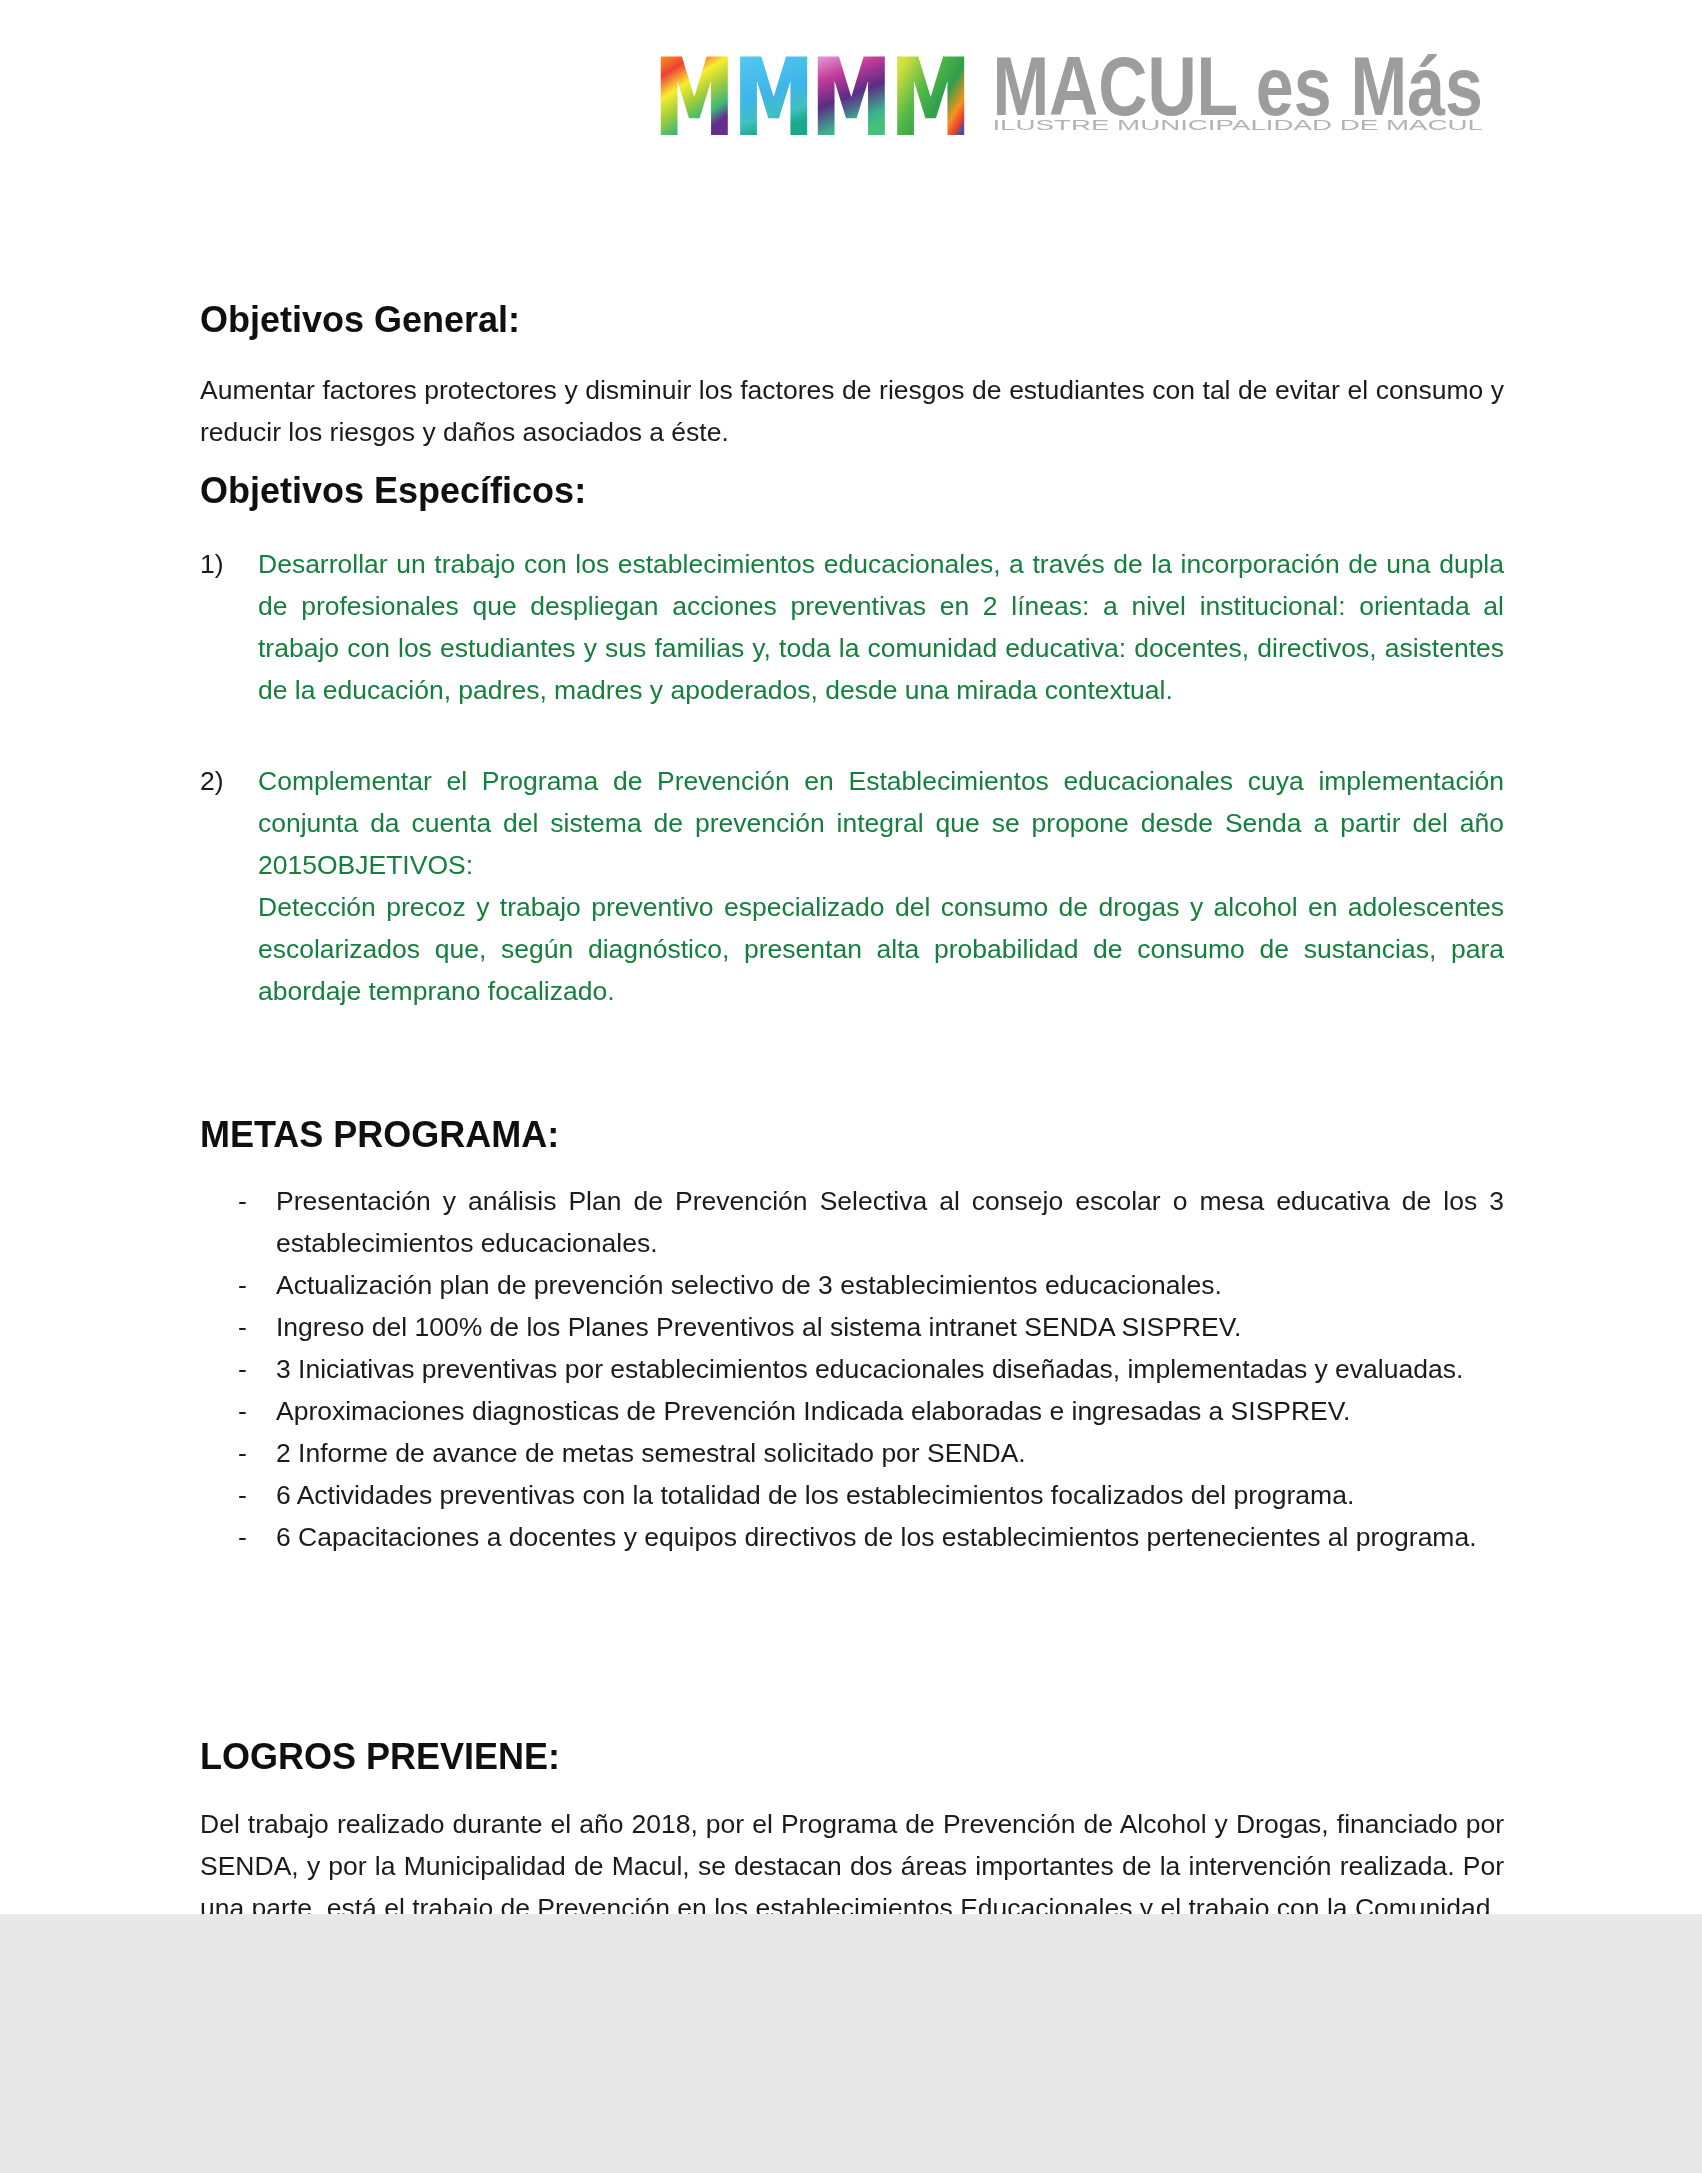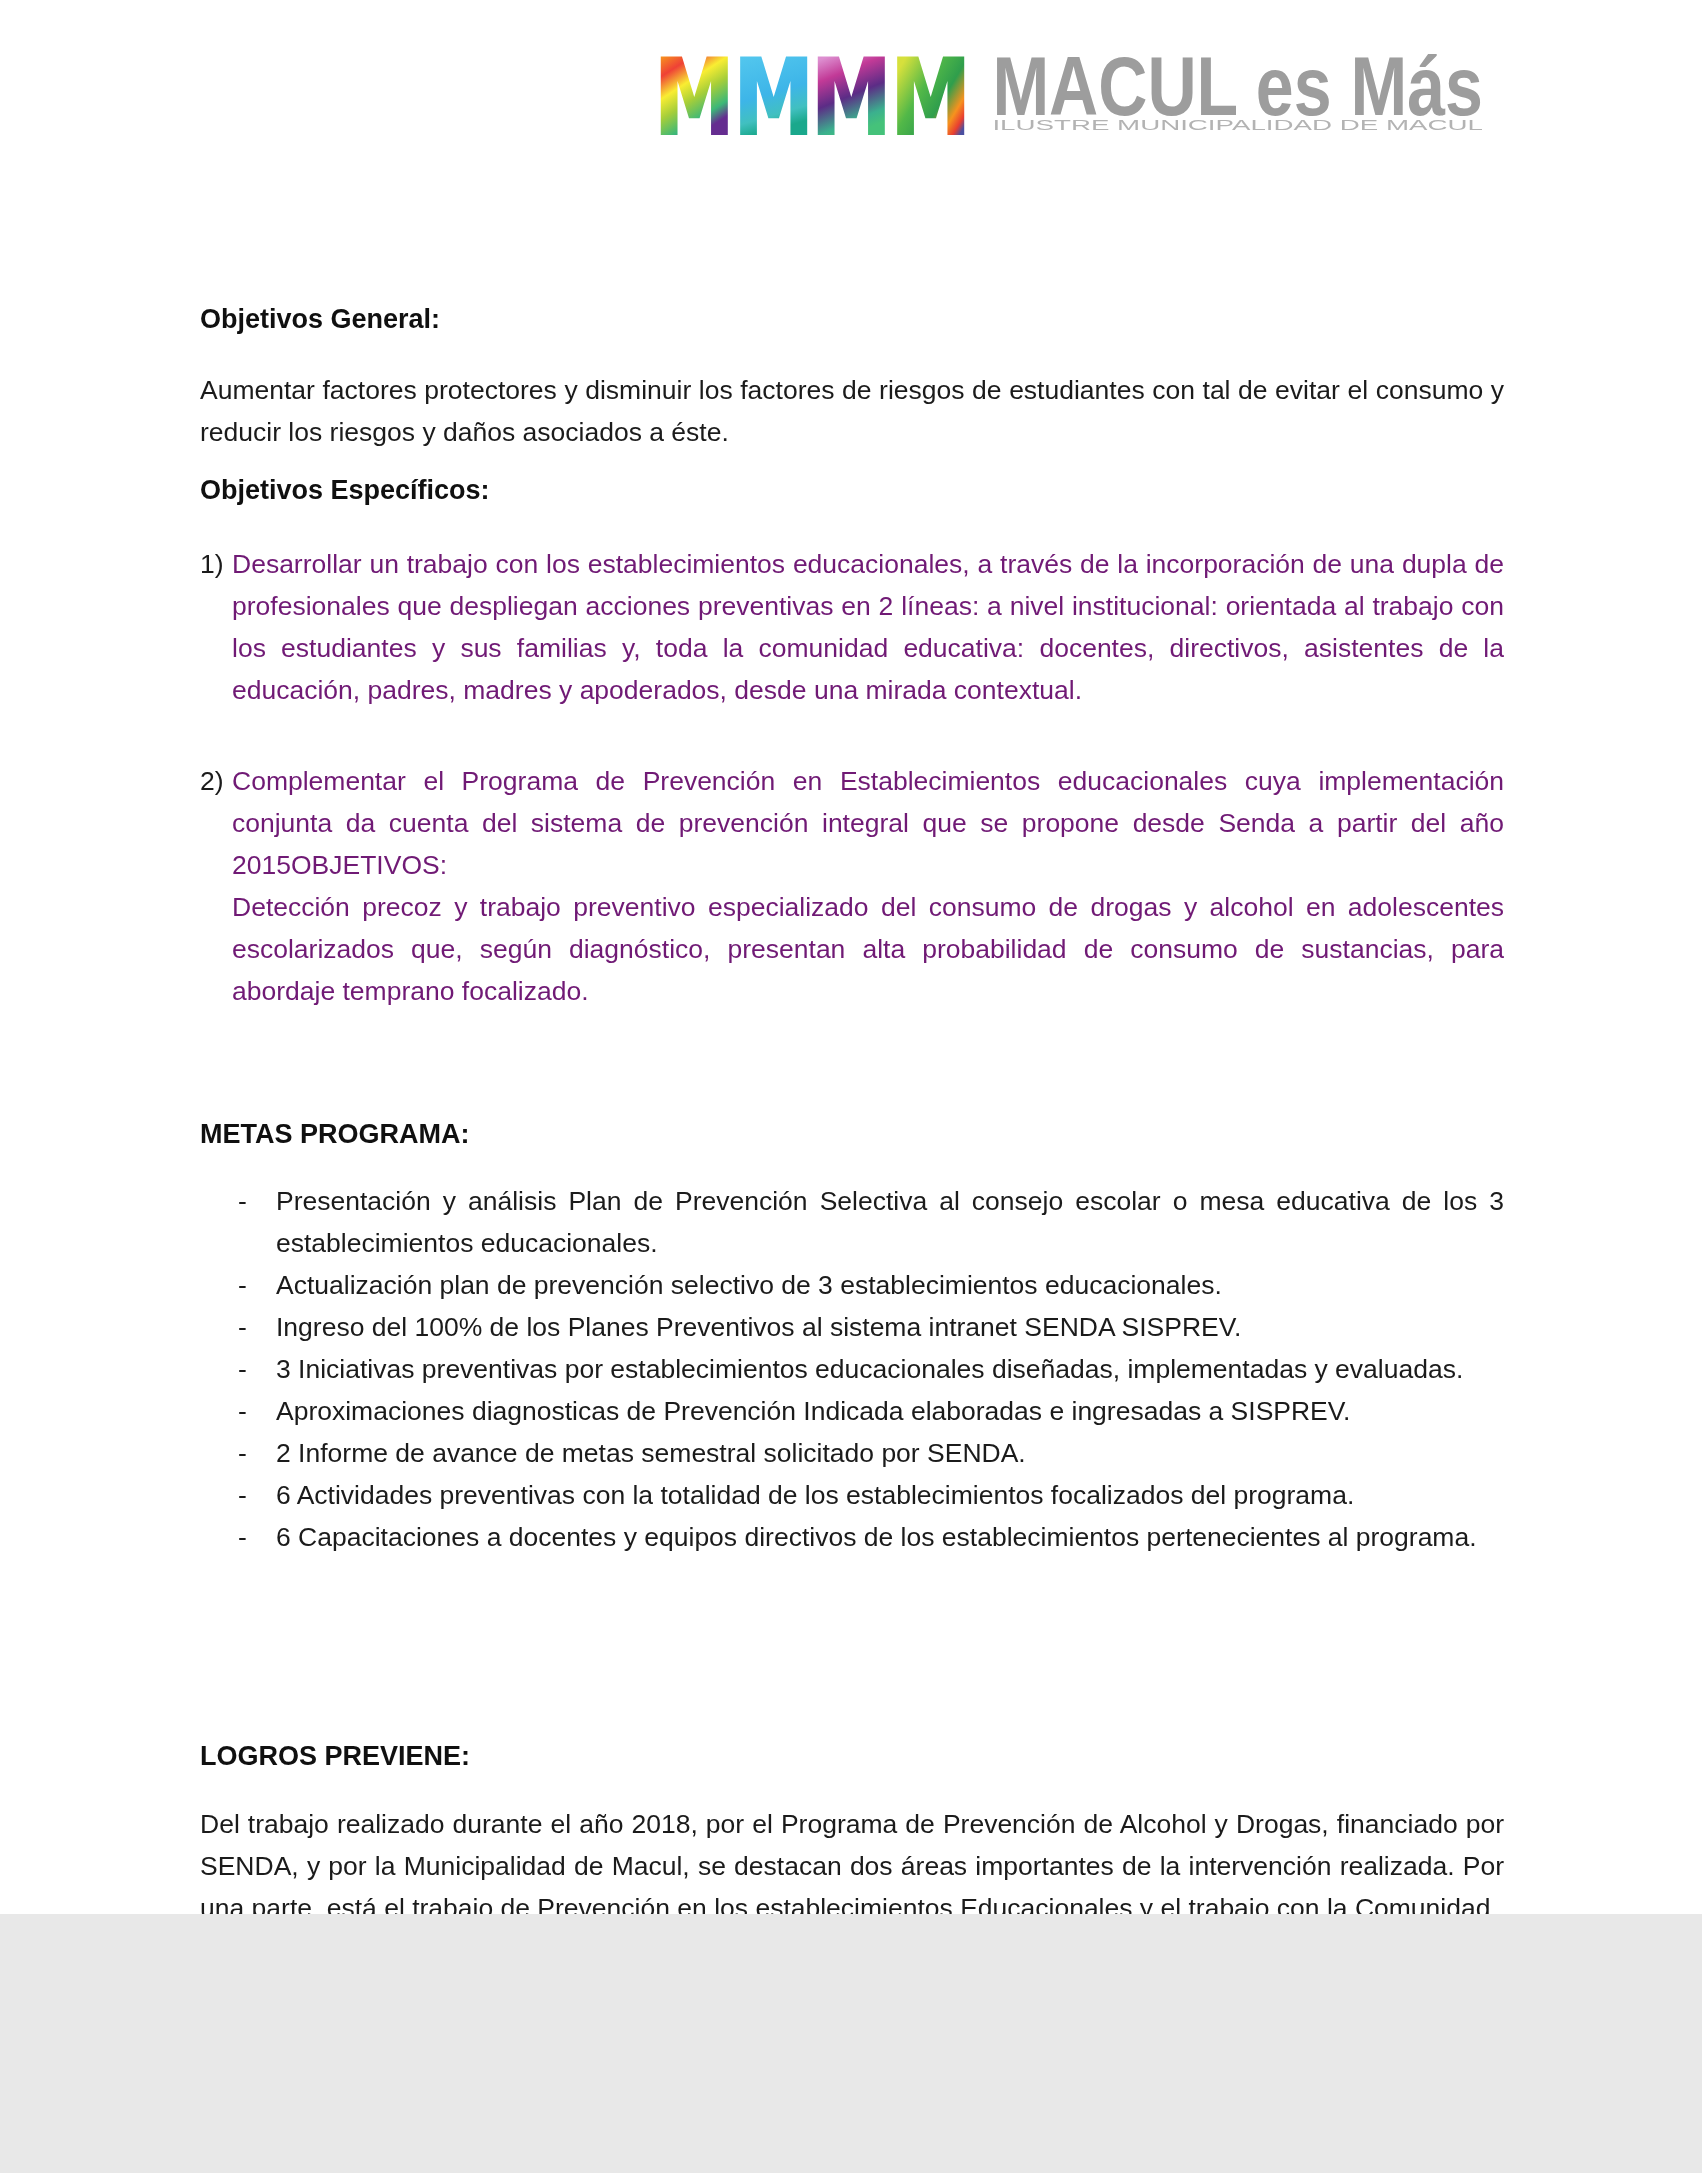--- a/index.html
+++ b/index.html
@@ -13,21 +13,21 @@
     overflow:hidden;
   }
   .abs { position:absolute; left:200px; width:1304px; }
   .body-text {
     font-size:26.5px;
     line-height:42px;
     text-align:justify;
     color:#1b1b1b;
   }
   .heading {
-    font-size:27px;
+    font-size:36px;
     line-height:35px;
     font-weight:bold;
     color:#101010;
   }
   .doc-title {
     font-size:29px;
     line-height:35px;
     font-weight:bold;
     letter-spacing:-0.3px;
     color:#050505;
@@ -37,25 +37,25 @@
     border-bottom:4.4px solid #000000;
     padding-bottom:2.6px;
   }
   
   .num-item { position:absolute; left:200px; width:1304px; }
   .num-item .marker {
     position:absolute; left:0; top:0;
     font-size:26.5px; line-height:42px; color:#1b1b1b;
   }
   .num-item .itxt {
-    margin-left:32px;
+    margin-left:58px;
     font-size:26.5px; line-height:42px;
     text-align:justify;
     white-space:pre-line;
-    color:#701a75;
+    color:#15803d;
   }
   
   .bullet-list { position:absolute; left:200px; top:1180px; width:1304px; }
   .bullet-item { position:relative; }
   .bullet-item .bmark {
     position:absolute; left:38px; top:0;
     font-size:26.5px; line-height:42px; color:#1b1b1b;
   }
   .bullet-item .btxt {
     margin-left:76px;

